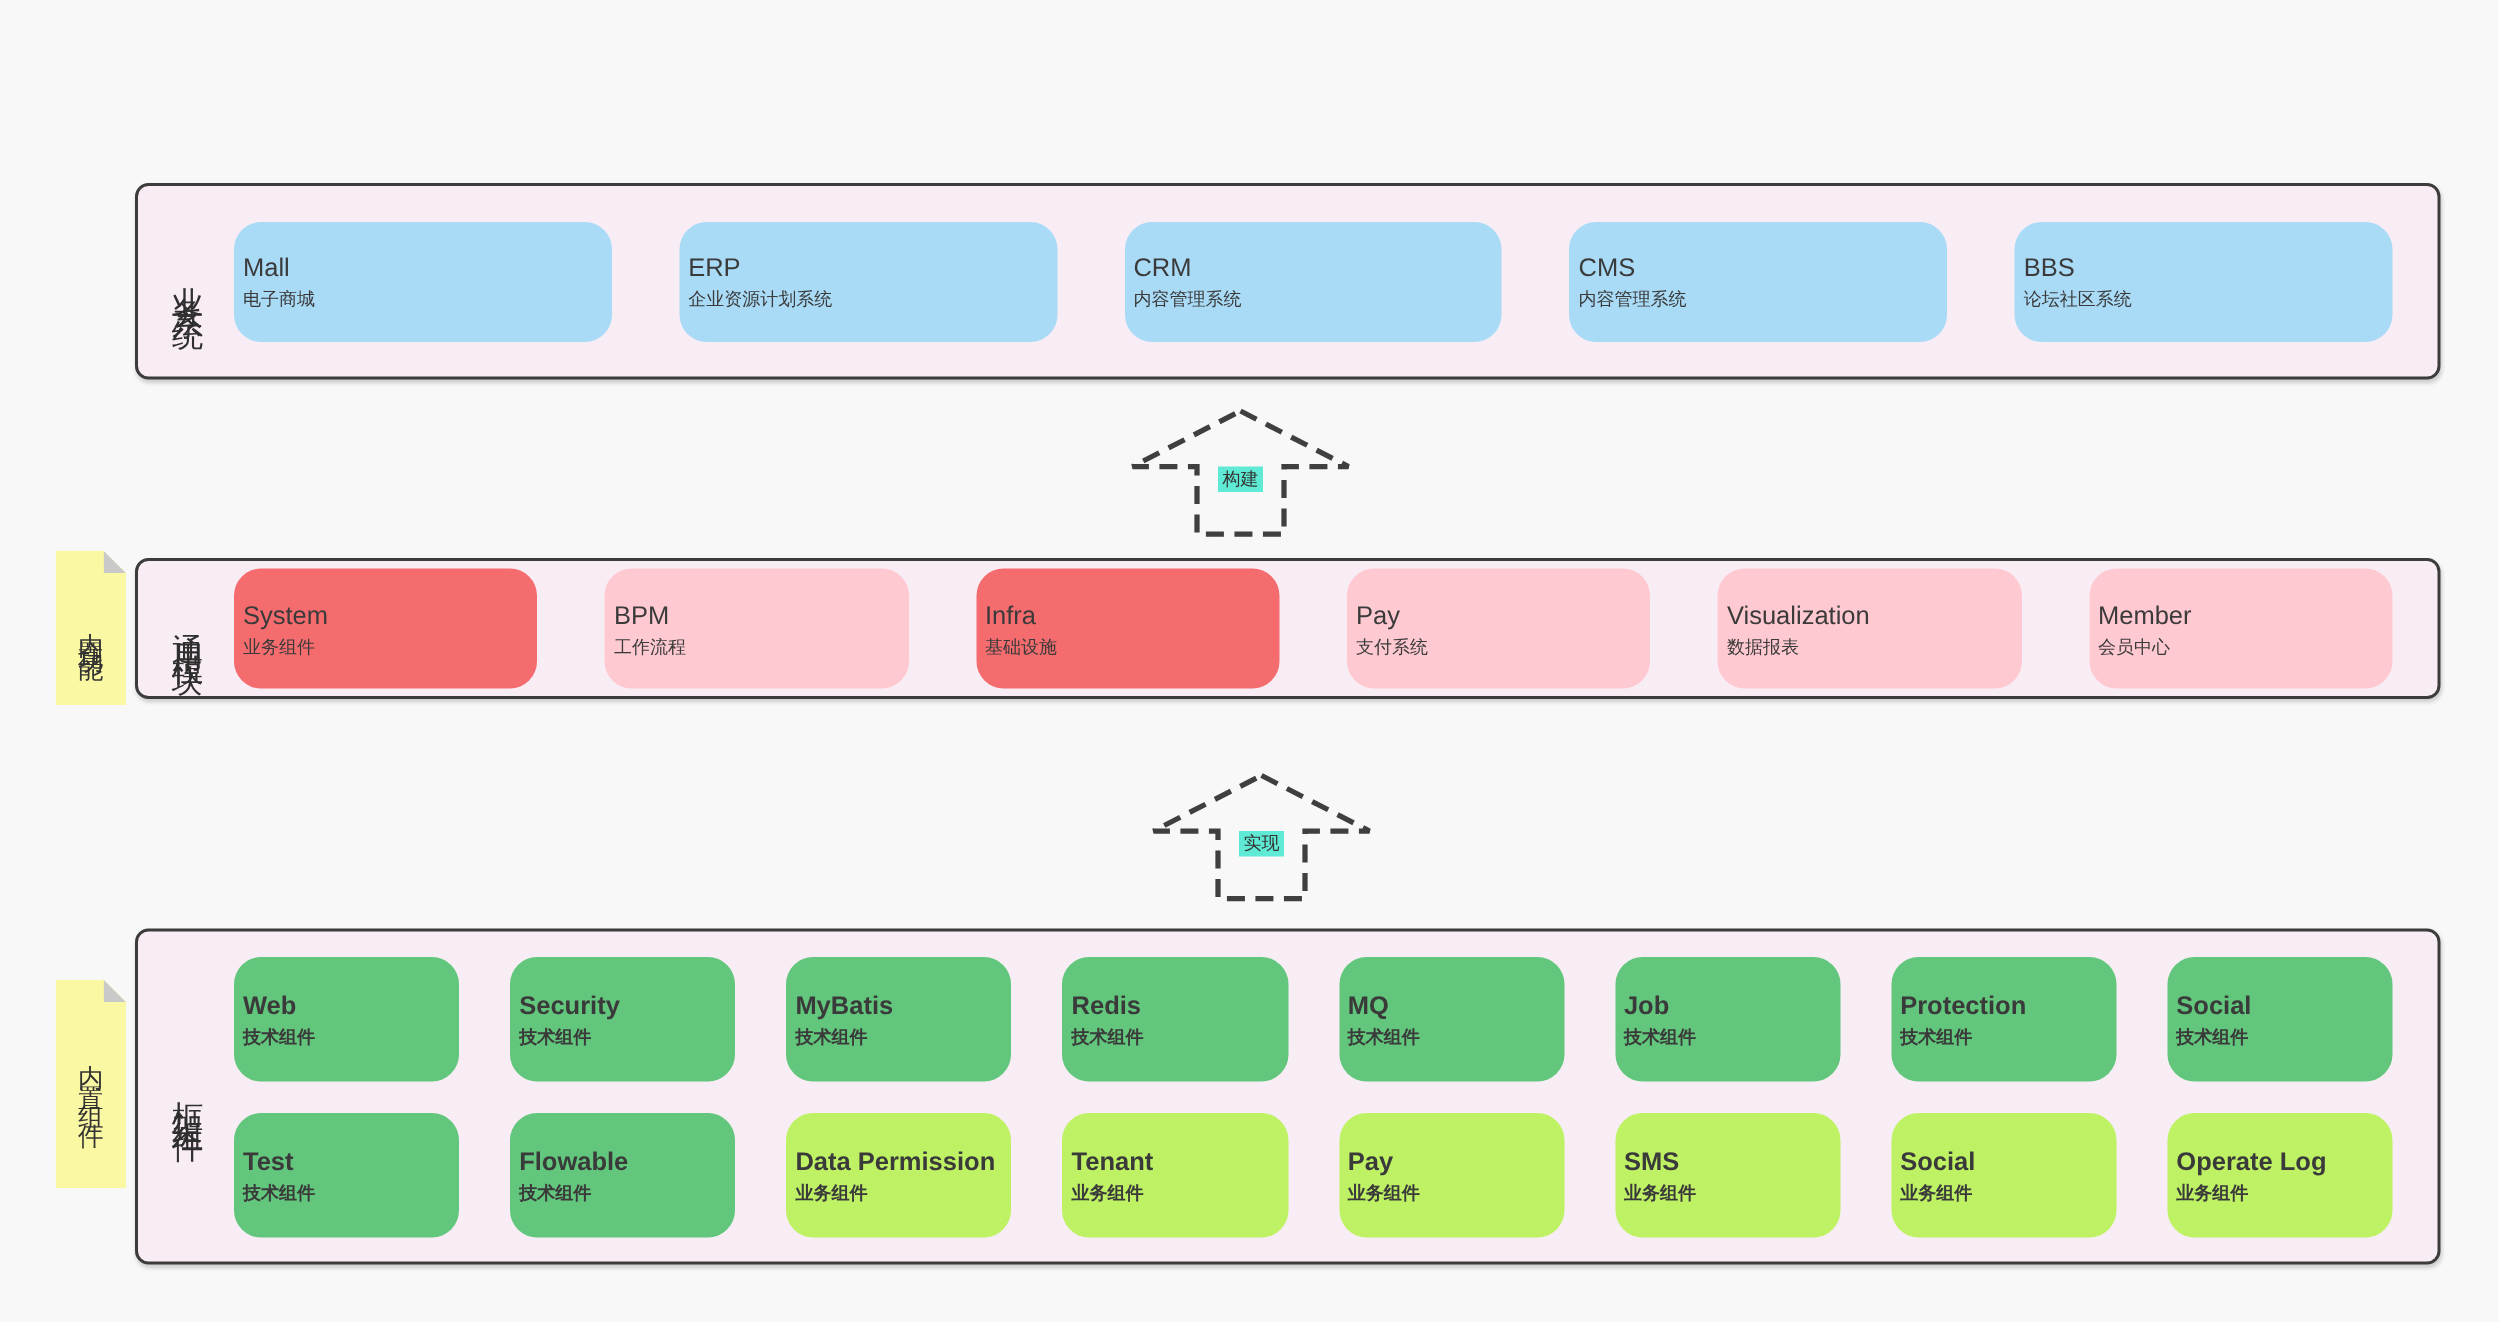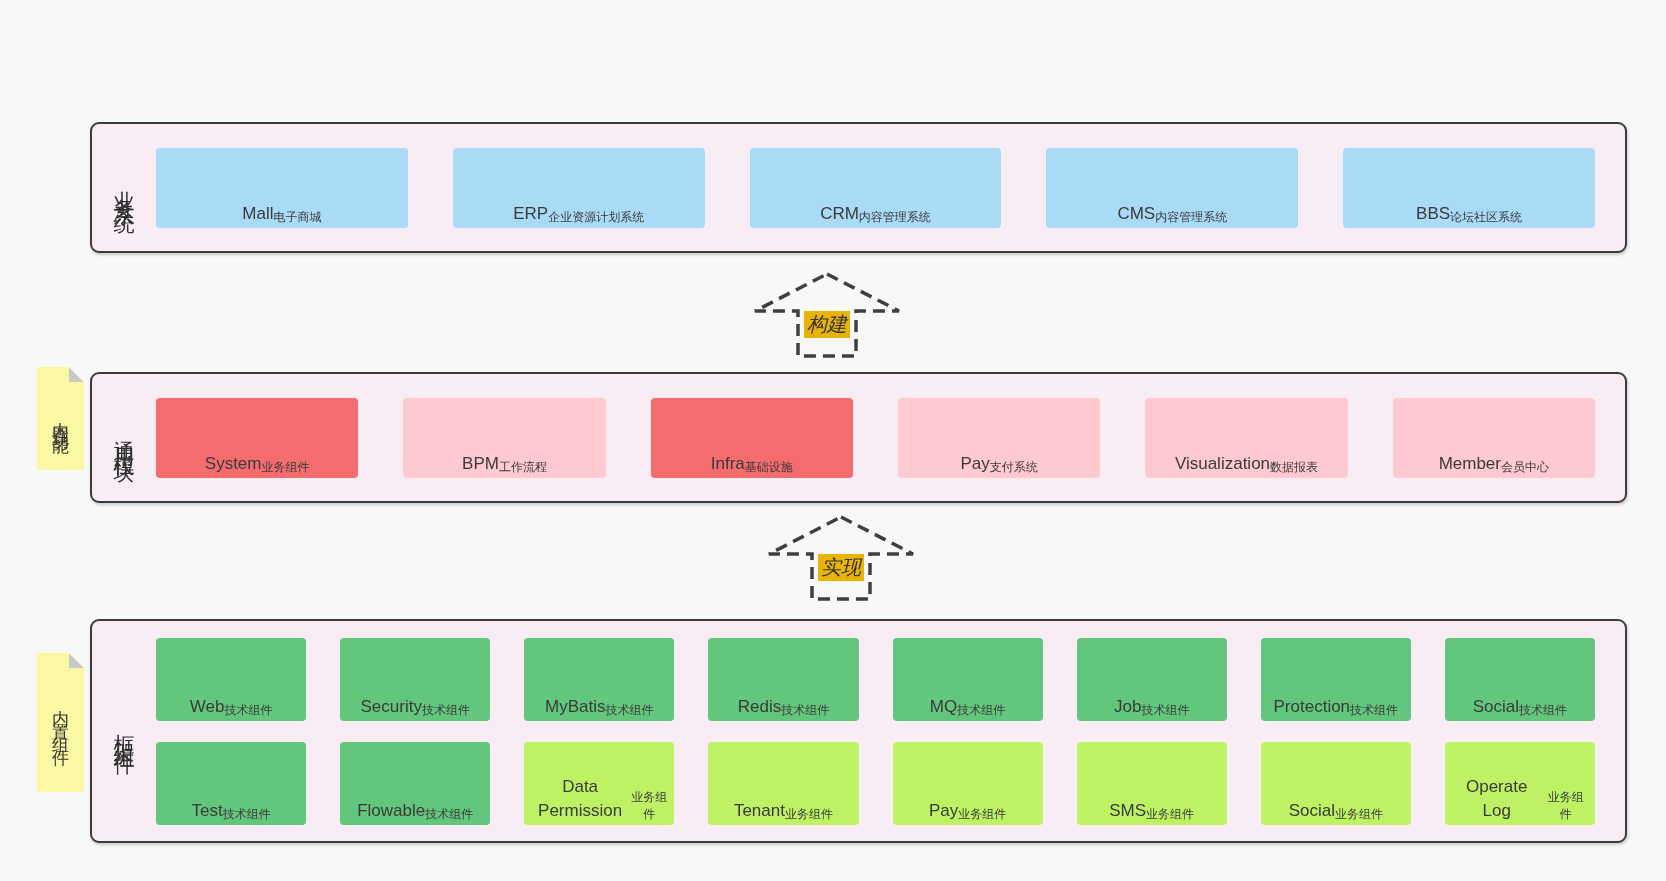--- a/index.html
+++ b/index.html
@@ -17,42 +17,42 @@
   .band-label {
     width:64px; flex:0 0 64px; display:flex; align-items:center; justify-content:center;
     height:100%;
   }
   .band-label span {
     writing-mode:vertical-rl; text-orientation:upright;
     font-size:21px; letter-spacing:7px; color:#2f2f2f;
   }
   .boxes { flex:1; display:flex; gap:45px; margin-right:30px; }
   .rows  { flex:1; display:flex; flex-direction:column; gap:21px; margin-right:30px; }
-  .row   { display:flex; gap:34px; }
+  .row   { display:flex; gap:34px;font-weight:bold; }
 
   
   .box {
-    flex:1; height:80px; border-radius:4px;
-    display:flex; flex-direction:row; justify-content:center; align-items:flex-end;
+    flex:1; height:80px; border-radius:18px;
+    display:flex; flex-direction:column; justify-content:center; align-items:flex-start;
     text-align:center; padding:2px 6px; color:#3a3a3a;
   }
   .row .box { height:83px; }
   .box .en { font-size:17px; line-height:1.4; }
   .box .cn { font-size:12px; line-height:1.4; }
   .blue   { background:#a9dbf7; }
   .red    { background:#f56c6f; }
   .pink   { background:#ffc9d2; }
   .green  { background:#62c77c; }
   .lgreen { background:#bef264; }
 
   
   .arrow { position:absolute; width:150px; height:88px; }
   .arrow-label {
     position:absolute; top:40px; left:50%; transform:translateX(-50%);
-    background:#eab308; padding:0 3px; font-size:20px; color:#333; white-space:nowrap;font-style:italic;
+    background:#5eead4; padding:0 3px; font-size:12px; color:#333; white-space:nowrap;
   }
 
   
   .note {
     position:absolute; left:37px; width:47px; background:#fbf8a3;
     clip-path:polygon(0 0, calc(100% - 15px) 0, 100% 15px, 100% 100%, 0 100%);
     display:flex; align-items:center; justify-content:center;
   }
   .note::after {
     content:""; position:absolute; top:0; right:0; width:15px; height:15px;
@@ -102,21 +102,21 @@
     <svg width="150" height="88" viewBox="0 0 150 88">
       <path d="M75 3 L147 40 H104 V85 H46 V40 H3 Z" fill="none" stroke="#3f3f3f" stroke-width="3.5" stroke-dasharray="12 7"></path>
     </svg>
     <span class="arrow-label">构建</span>
   </div>
 
   <div class="note ls-sm" style="top:367px;height:103px">
     <span class="note-text">内置功能</span>
   </div>
 
-  <div class="band" style="top:372px;height:131px">
+  <div class="band" style="top:372px;height:94px">
     <div class="band-label">
       <span>通用模块</span>
     </div>
     <div class="boxes">
       <div class="box red">
         <div class="en">System</div>
         <div class="cn">业务组件</div>
       </div>
       <div class="box pink">
         <div class="en">BPM</div>

